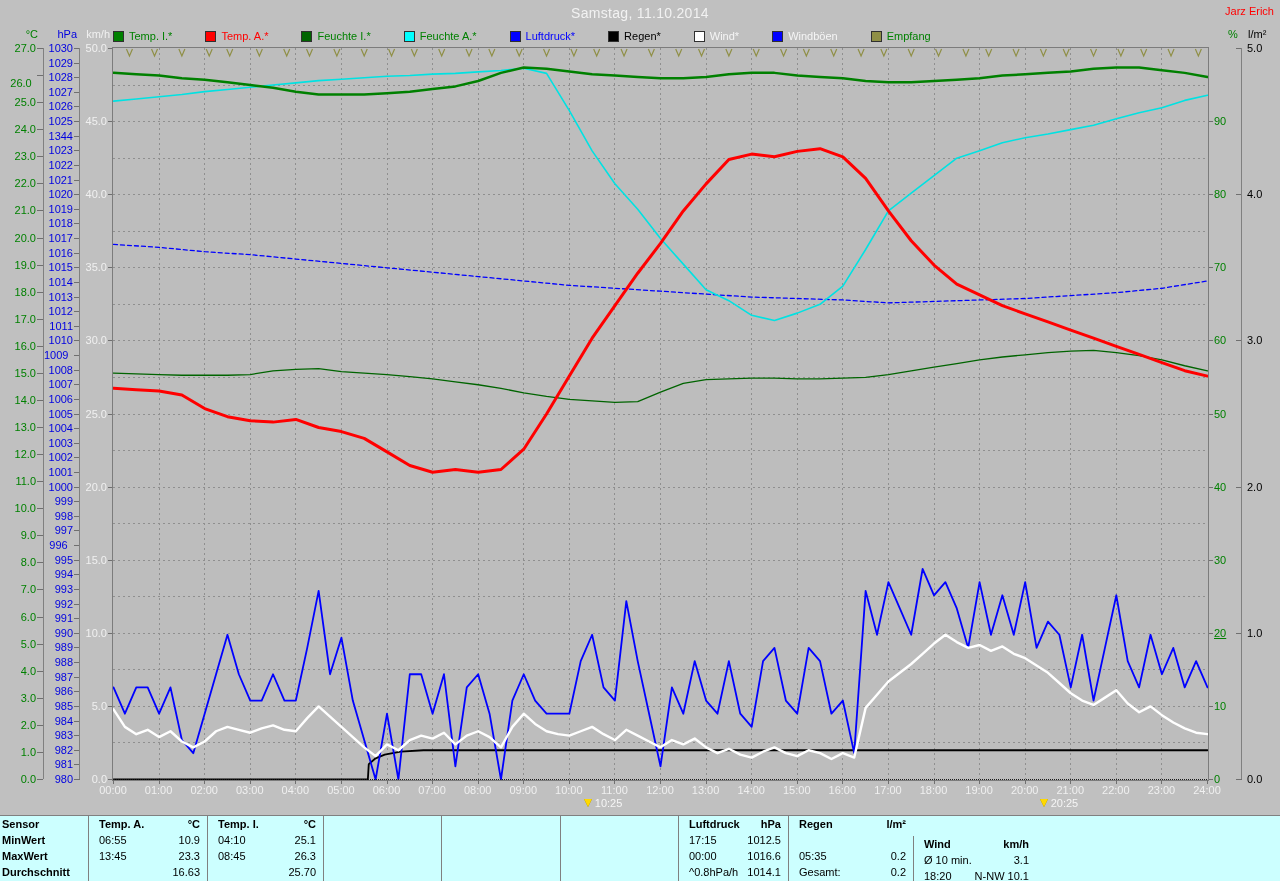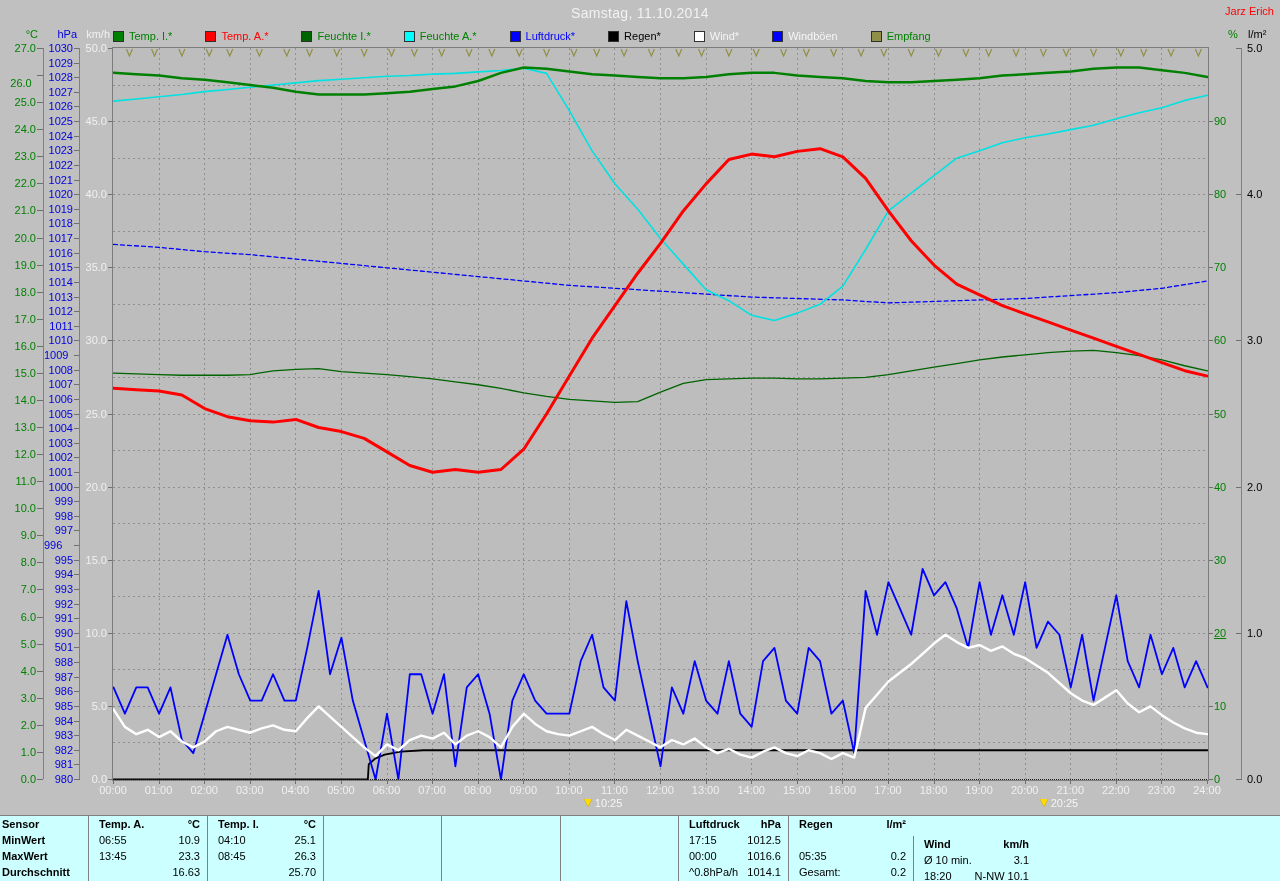--- a/index.html
+++ b/index.html
@@ -147,21 +147,21 @@
       <span class="ticklbl" style="left: 44px; width: 29px; top: 57.62px; text-align: right; color: rgb(0, 0, 224);">1029</span>
       <i class="dash" style="left: 74px; top: 62.62px; width: 6px;"></i>
       <span class="ticklbl" style="left: 44px; width: 29px; top: 72.24px; text-align: right; color: rgb(0, 0, 224);">1028</span>
       <i class="dash" style="left: 74px; top: 77.24px; width: 6px;"></i>
       <span class="ticklbl" style="left: 44px; width: 29px; top: 86.86px; text-align: right; color: rgb(0, 0, 224);">1027</span>
       <i class="dash" style="left: 74px; top: 91.86px; width: 6px;"></i>
       <span class="ticklbl" style="left: 44px; width: 29px; top: 101.48px; text-align: right; color: rgb(0, 0, 224);">1026</span>
       <i class="dash" style="left: 74px; top: 106.48px; width: 6px;"></i>
       <span class="ticklbl" style="left: 44px; width: 29px; top: 116.1px; text-align: right; color: rgb(0, 0, 224);">1025</span>
       <i class="dash" style="left: 74px; top: 121.1px; width: 6px;"></i>
-      <span class="ticklbl" style="left: 44px; width: 29px; top: 130.72px; text-align: right; color: rgb(0, 0, 224);">1024</span>
+      <span class="ticklbl" style="left: 44px; width: 29px; top: 130.72px; text-align: right; color: rgb(0, 0, 224);">1344</span>
       <i class="dash" style="left: 74px; top: 135.72px; width: 6px;"></i>
       <span class="ticklbl" style="left: 44px; width: 29px; top: 145.34px; text-align: right; color: rgb(0, 0, 224);">1023</span>
       <i class="dash" style="left: 74px; top: 150.34px; width: 6px;"></i>
       <span class="ticklbl" style="left: 44px; width: 29px; top: 159.96px; text-align: right; color: rgb(0, 0, 224);">1022</span>
       <i class="dash" style="left: 74px; top: 164.96px; width: 6px;"></i>
       <span class="ticklbl" style="left: 44px; width: 29px; top: 174.58px; text-align: right; color: rgb(0, 0, 224);">1021</span>
       <i class="dash" style="left: 74px; top: 179.58px; width: 6px;"></i>
       <span class="ticklbl" style="left: 44px; width: 29px; top: 189.2px; text-align: right; color: rgb(0, 0, 224);">1020</span>
       <i class="dash" style="left: 74px; top: 194.2px; width: 6px;"></i>
       <span class="ticklbl" style="left: 44px; width: 29px; top: 203.82px; text-align: right; color: rgb(0, 0, 224);">1019</span>
@@ -203,35 +203,35 @@
       <span class="ticklbl" style="left: 44px; width: 29px; top: 466.98px; text-align: right; color: rgb(0, 0, 224);">1001</span>
       <i class="dash" style="left: 74px; top: 471.98px; width: 6px;"></i>
       <span class="ticklbl" style="left: 44px; width: 29px; top: 481.6px; text-align: right; color: rgb(0, 0, 224);">1000</span>
       <i class="dash" style="left: 74px; top: 486.6px; width: 6px;"></i>
       <span class="ticklbl" style="left: 44px; width: 29px; top: 496.22px; text-align: right; color: rgb(0, 0, 224);">999</span>
       <i class="dash" style="left: 74px; top: 501.22px; width: 6px;"></i>
       <span class="ticklbl" style="left: 44px; width: 29px; top: 510.84px; text-align: right; color: rgb(0, 0, 224);">998</span>
       <i class="dash" style="left: 74px; top: 515.84px; width: 6px;"></i>
       <span class="ticklbl" style="left: 44px; width: 29px; top: 525.46px; text-align: right; color: rgb(0, 0, 224);">997</span>
       <i class="dash" style="left: 74px; top: 530.46px; width: 6px;"></i>
-      <span class="ticklbl" style="left: 44px; width: 29px; top: 540.08px; text-align: left; color: rgb(0, 0, 224);">996</span>
+      <span class="ticklbl" style="left: 44px; width: 29px; top: 540.08px; text-align: center; color: rgb(0, 0, 224);">996</span>
       <i class="dash" style="left: 74px; top: 545.08px; width: 6px;"></i>
       <span class="ticklbl" style="left: 44px; width: 29px; top: 554.7px; text-align: right; color: rgb(0, 0, 224);">995</span>
       <i class="dash" style="left: 74px; top: 559.7px; width: 6px;"></i>
       <span class="ticklbl" style="left: 44px; width: 29px; top: 569.32px; text-align: right; color: rgb(0, 0, 224);">994</span>
       <i class="dash" style="left: 74px; top: 574.32px; width: 6px;"></i>
       <span class="ticklbl" style="left: 44px; width: 29px; top: 583.94px; text-align: right; color: rgb(0, 0, 224);">993</span>
       <i class="dash" style="left: 74px; top: 588.94px; width: 6px;"></i>
       <span class="ticklbl" style="left: 44px; width: 29px; top: 598.56px; text-align: right; color: rgb(0, 0, 224);">992</span>
       <i class="dash" style="left: 74px; top: 603.56px; width: 6px;"></i>
       <span class="ticklbl" style="left: 44px; width: 29px; top: 613.18px; text-align: right; color: rgb(0, 0, 224);">991</span>
       <i class="dash" style="left: 74px; top: 618.18px; width: 6px;"></i>
       <span class="ticklbl" style="left: 44px; width: 29px; top: 627.8px; text-align: right; color: rgb(0, 0, 224);">990</span>
       <i class="dash" style="left: 74px; top: 632.8px; width: 6px;"></i>
-      <span class="ticklbl" style="left: 44px; width: 29px; top: 642.42px; text-align: right; color: rgb(0, 0, 224);">501</span>
+      <span class="ticklbl" style="left: 44px; width: 29px; top: 642.42px; text-align: right; color: rgb(0, 0, 224);">989</span>
       <i class="dash" style="left: 74px; top: 647.42px; width: 6px;"></i>
       <span class="ticklbl" style="left: 44px; width: 29px; top: 657.04px; text-align: right; color: rgb(0, 0, 224);">988</span>
       <i class="dash" style="left: 74px; top: 662.04px; width: 6px;"></i>
       <span class="ticklbl" style="left: 44px; width: 29px; top: 671.66px; text-align: right; color: rgb(0, 0, 224);">987</span>
       <i class="dash" style="left: 74px; top: 676.66px; width: 6px;"></i>
       <span class="ticklbl" style="left: 44px; width: 29px; top: 686.28px; text-align: right; color: rgb(0, 0, 224);">986</span>
       <i class="dash" style="left: 74px; top: 691.28px; width: 6px;"></i>
       <span class="ticklbl" style="left: 44px; width: 29px; top: 700.9px; text-align: right; color: rgb(0, 0, 224);">985</span>
       <i class="dash" style="left: 74px; top: 705.9px; width: 6px;"></i>
       <span class="ticklbl" style="left: 44px; width: 29px; top: 715.52px; text-align: right; color: rgb(0, 0, 224);">984</span>

